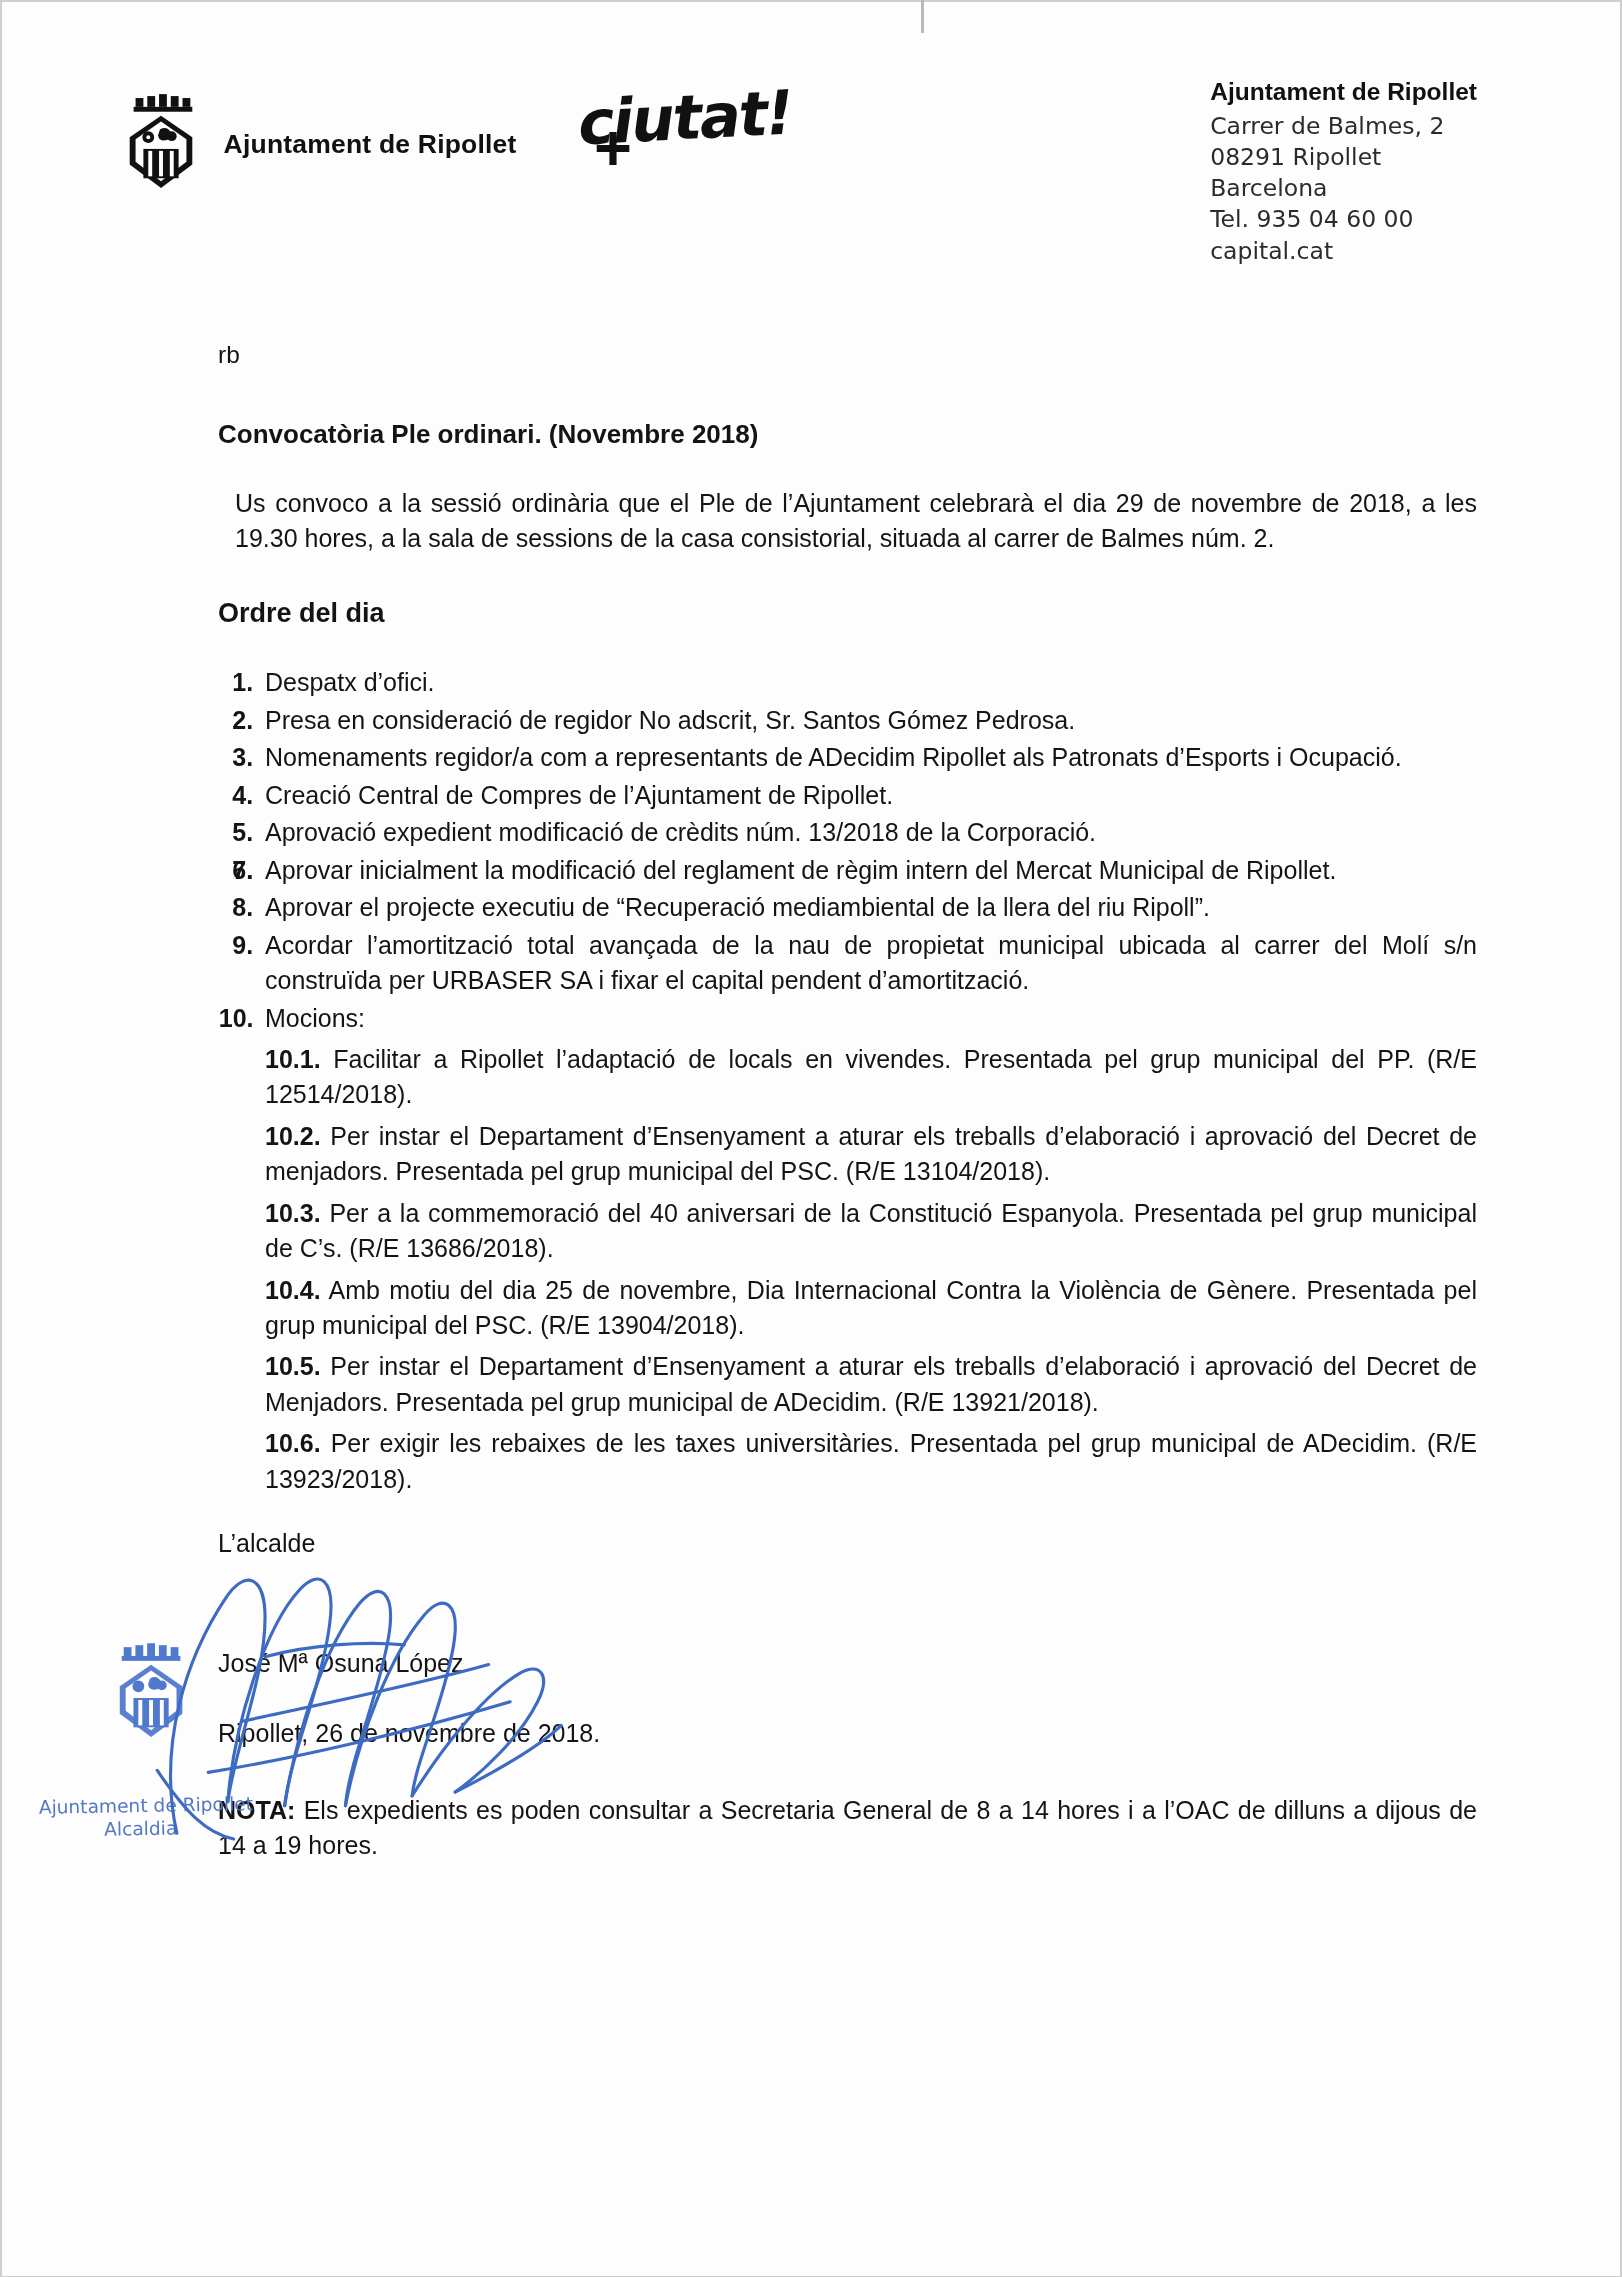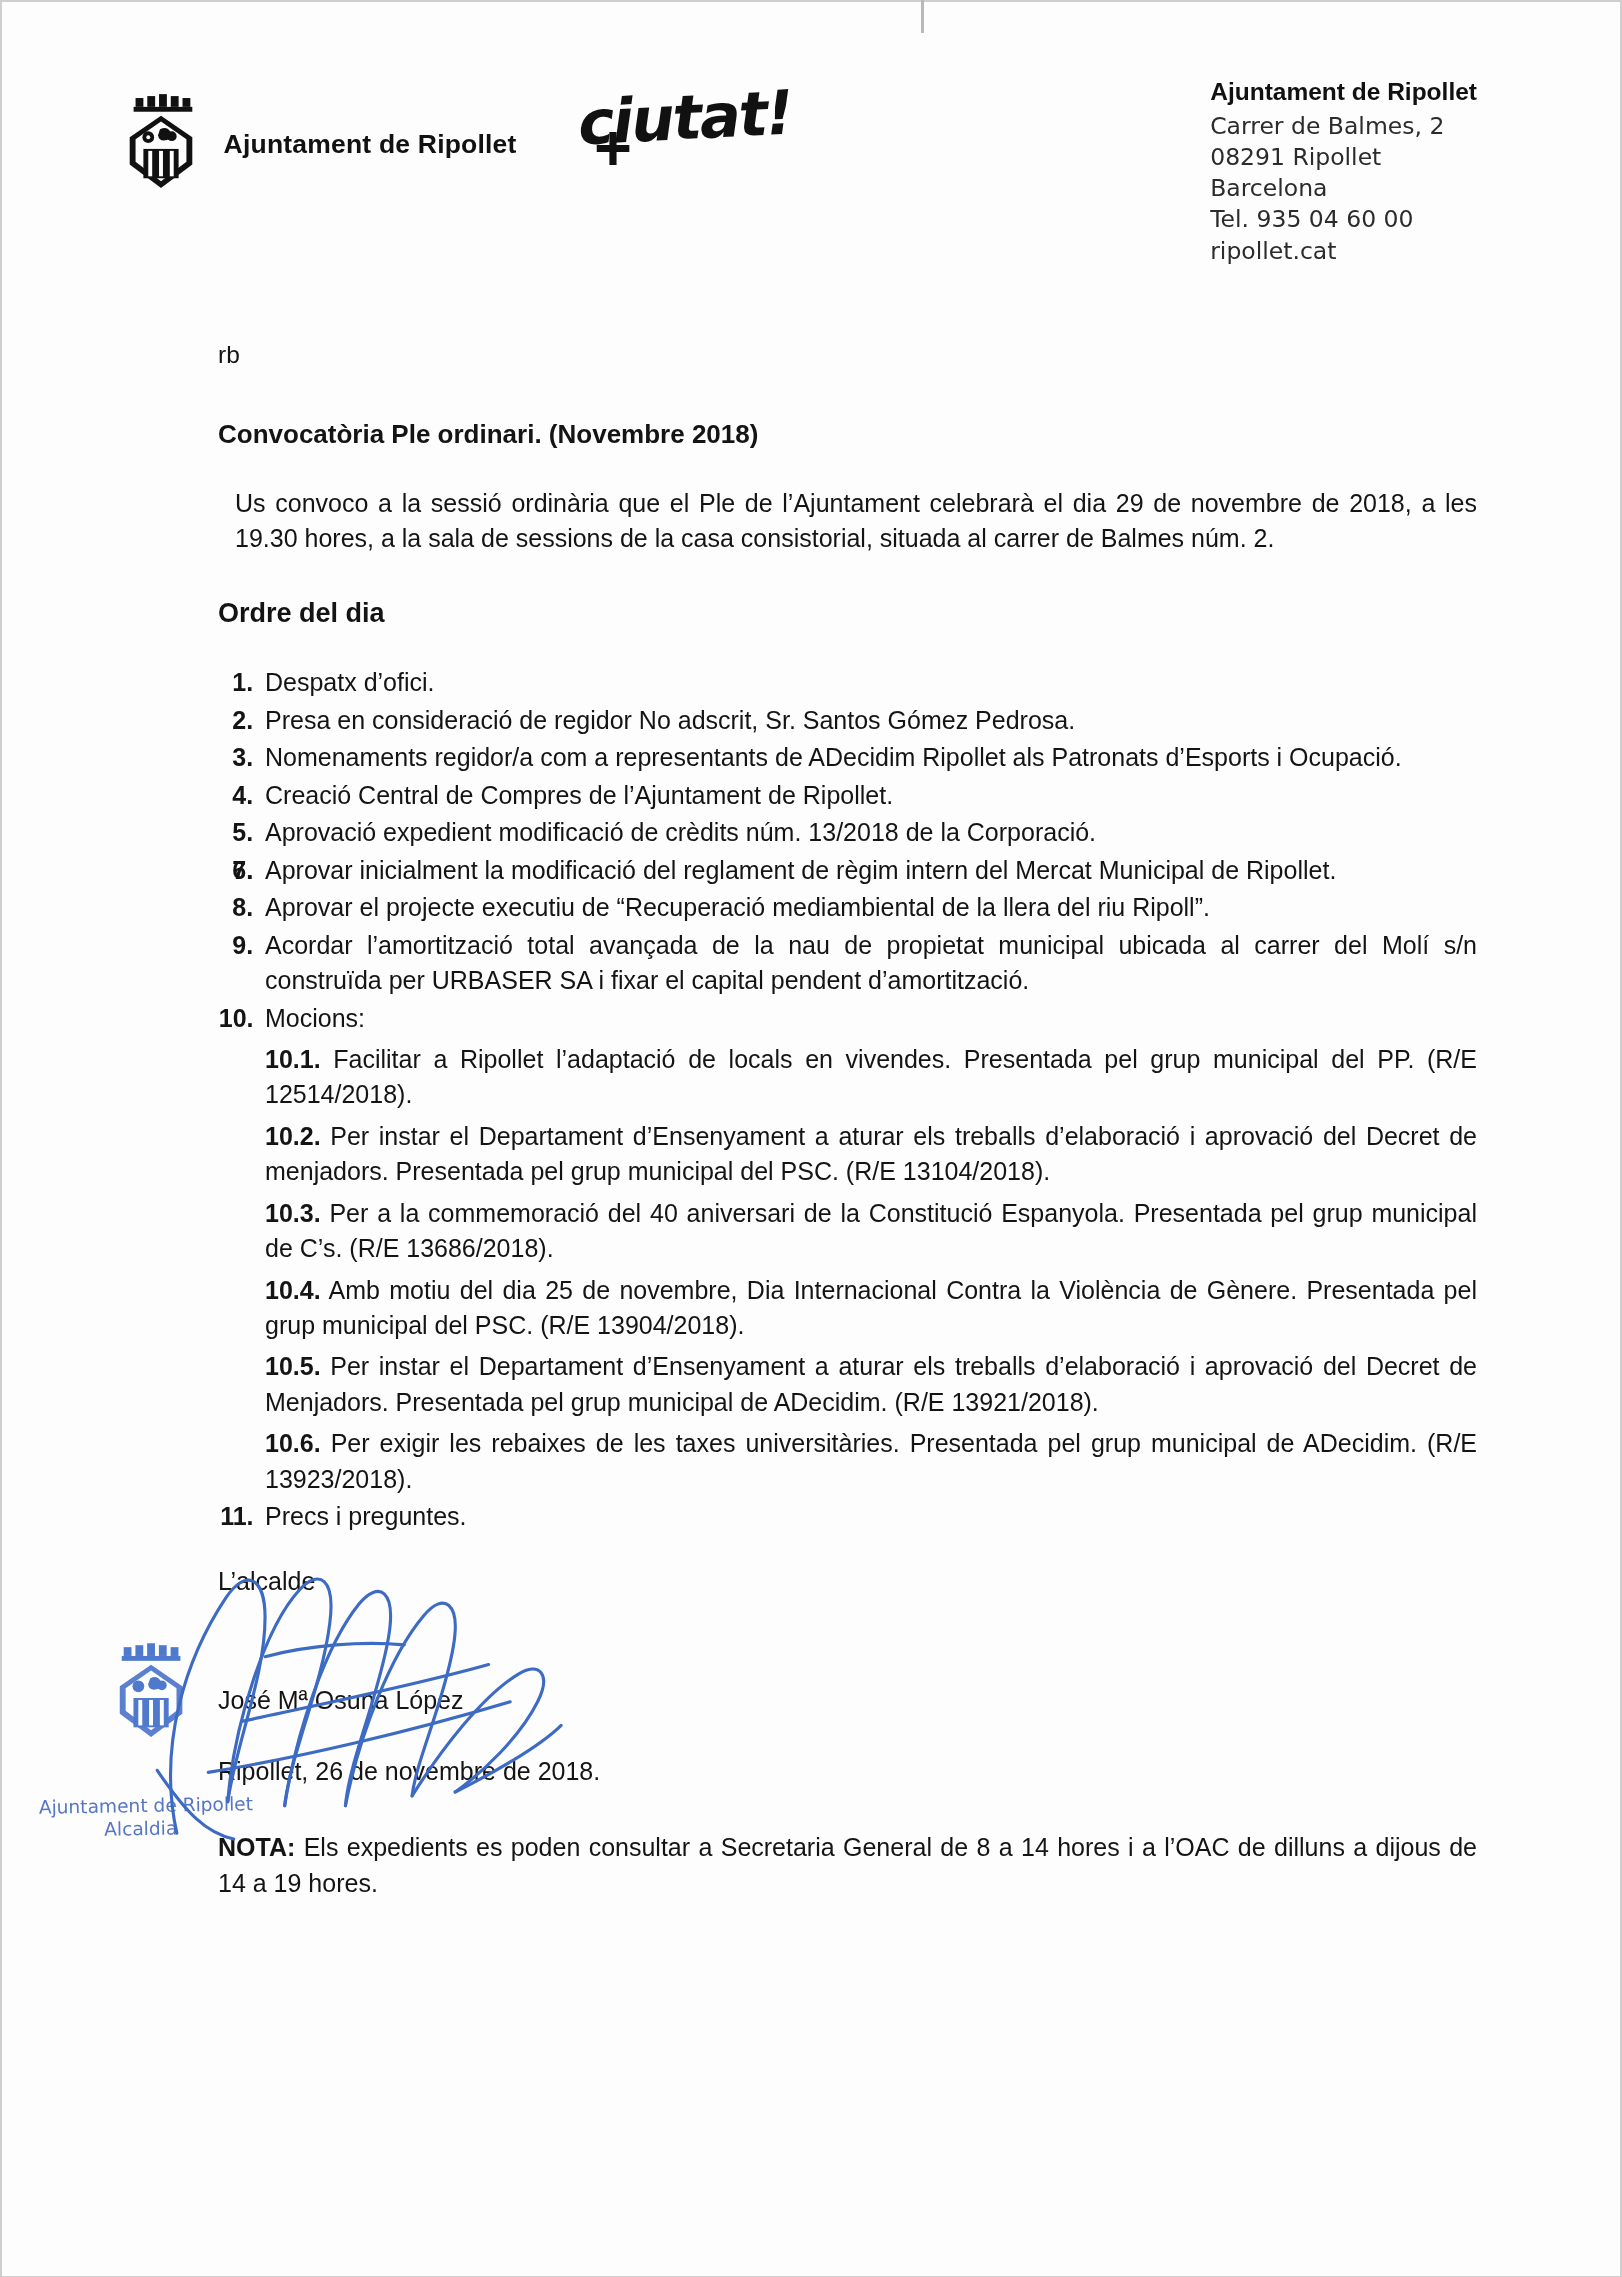--- a/index.html
+++ b/index.html
@@ -234,21 +234,21 @@
 
     <div class="brand-plus">+</div>
     <div class="brand-script">ciutat!</div>
 
     <div class="addr">
       <div class="addr-title">Ajuntament de Ripollet</div>
       <div>Carrer de Balmes, 2</div>
       <div>08291 Ripollet</div>
       <div>Barcelona</div>
       <div>Tel. 935 04 60 00</div>
-      <div>ripollet.cat</div>
+      <div>capital.cat</div>
     </div>
   </div>
 
   <div class="content">
 
     <div class="ref">rb</div>
 
     <div class="doc-title">Convocatòria Ple ordinari. (Novembre 2018)</div>
 
     <div class="para">Us convoco a la sessió ordinària que el Ple de l’Ajuntament celebrarà el dia 29 de novembre de 2018, a les 19.30 hores, a la sala de sessions de la casa consistorial, situada al carrer de Balmes núm. 2.</div>
@@ -314,24 +314,20 @@
           </li>
           <li>
             <b>10.5.</b>
             <span>Per instar el Departament d’Ensenyament a aturar els treballs d’elaboració i aprovació del Decret de Menjadors. Presentada pel grup municipal de ADecidim. (R/E 13921/2018).</span>
           </li>
           <li>
             <b>10.6.</b>
             <span>Per exigir les rebaixes de les taxes universitàries. Presentada pel grup municipal de ADecidim. (R/E 13923/2018).</span>
           </li>
         </ul>
-      </li>
-      <li class="wide">
-        <span class="num">11.</span>
-        <span>Precs i preguntes.</span>
       </li>
     </ol>
 
     <div class="signature-area">
       <div class="sig-label">L’alcalde</div>
       <div class="sig-name">José Mª Osuna López</div>
       <div class="place-date">Ripollet, 26 de novembre de 2018.</div>
       <div class="note">
         <b>NOTA:</b><span> Els expedients es poden consultar a Secretaria General de 8 a 14 hores i a l’OAC de dilluns a dijous de 14 a 19 hores.</span>
       </div>

